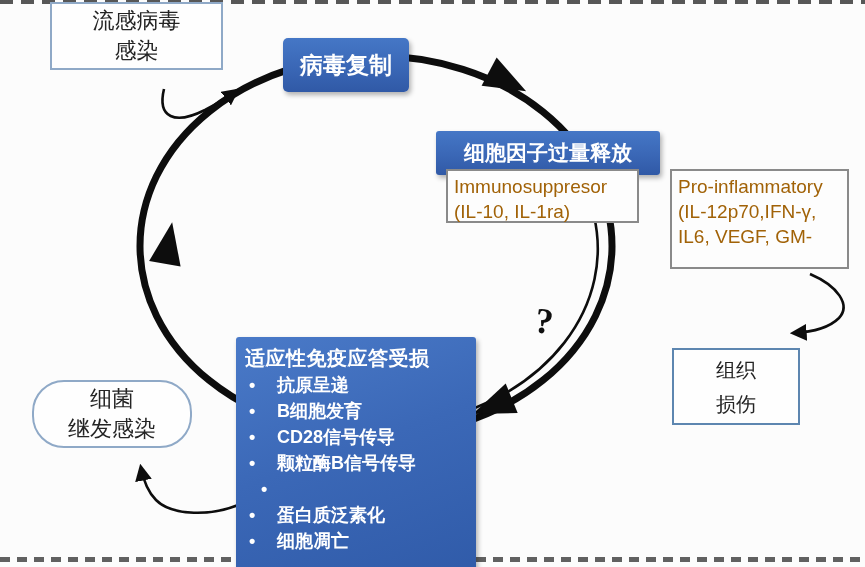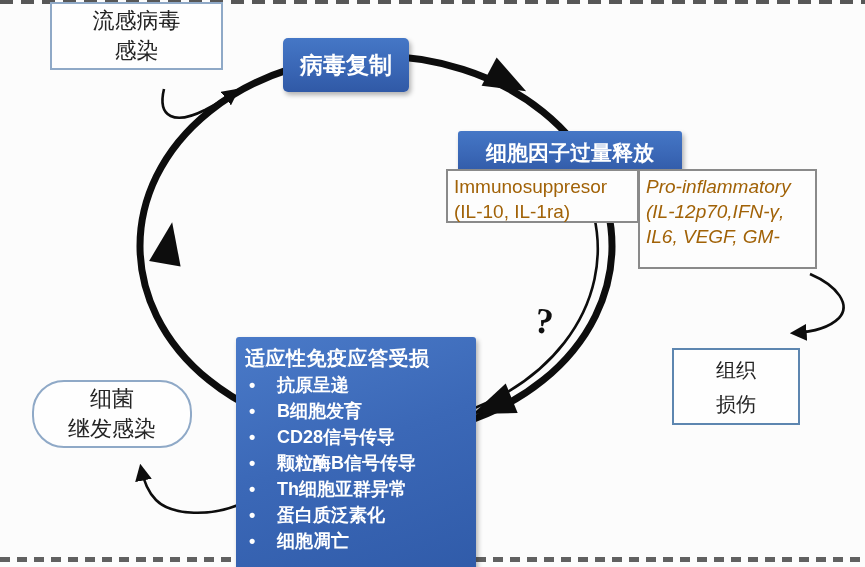--- a/index.html
+++ b/index.html
@@ -25,26 +25,26 @@
     color:#ffffff;font-weight:bold;border-radius:5px;
     box-shadow:2px 3px 5px rgba(0,0,0,0.3);
     display:flex;align-items:center;justify-content:center;text-align:center;
   }
   .box-gray{
     background:#fdfdfd;border:2px solid #8a8a8a;
     font-size:19px;line-height:25px;color:#a16207;
     padding:3px 6px;text-align:left;
   }
   #virus-replication{left:283px;top:38px;width:126px;height:54px;font-size:23px;text-align:right;}
-  #cytokine-release{left:458px;top:131px;width:224px;height:44px;font-size:21px;border-radius:3px;}
+  #cytokine-release{left:436px;top:131px;width:224px;height:44px;font-size:21px;border-radius:3px;}
   #influenza-box{left:50px;top:2px;width:173px;height:68px;}
   #bacteria-box{left:32px;top:380px;width:160px;height:68px;border-radius:32px;}
   #tissue-box{left:672px;top:348px;width:128px;height:77px;border-color:#5d86b0;line-height:34px;font-size:20px;}
   #immuno-box{left:446px;top:169px;width:193px;height:54px;z-index:3;}
-  #pro-box{left:638px;top:169px;width:179px;height:100px;z-index:2;font-style:italic;}
+  #pro-box{left:670px;top:169px;width:179px;height:100px;z-index:2;}
   #adaptive-box{
     left:236px;top:337px;width:240px;height:251px;z-index:2;
     background:linear-gradient(160deg,#4a7ac8 0%,#3b68b7 45%,#2f5aa8 100%);
     color:#fff;font-weight:bold;border-radius:3px;
     box-shadow:2px 3px 5px rgba(0,0,0,0.3);
     padding:7px 6px 16px 9px;
   }
   #adaptive-box .title{font-size:20px;line-height:28px;letter-spacing:.5px;}
   .bullet-row{display:flex;font-size:18px;line-height:26px;}
   .bullet-row .bullet{width:16px;margin-left:4px;flex:0 0 auto;}
@@ -133,21 +133,20 @@
         <div class="bullet-row">
           <span class="bullet">•</span>
           <span>CD28信号传导</span>
         </div>
         <div class="bullet-row">
           <span class="bullet">•</span>
           <span>颗粒酶B信号传导</span>
         </div>
         <div class="bullet-row">
           <span class="bullet">•</span>
-          <span>Th细胞亚群异常</span>
         </div>
         <div class="bullet-row">
           <span class="bullet">•</span>
           <span>蛋白质泛素化</span>
         </div>
         <div class="bullet-row">
           <span class="bullet">•</span>
           <span>细胞凋亡</span>
         </div>
       </div>

